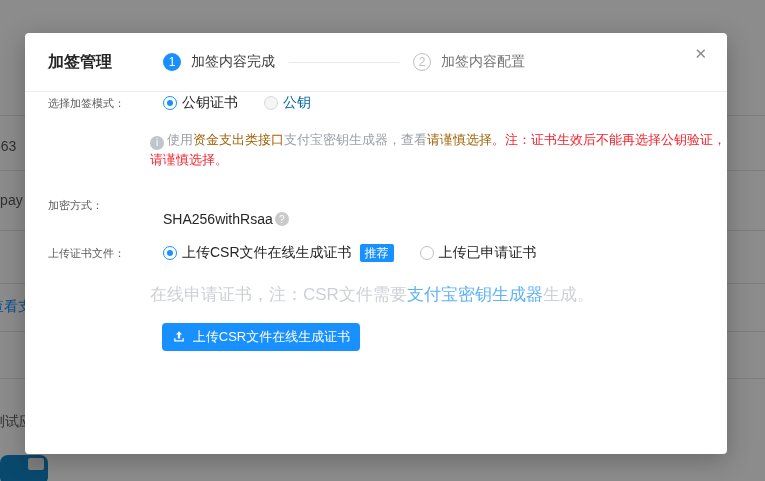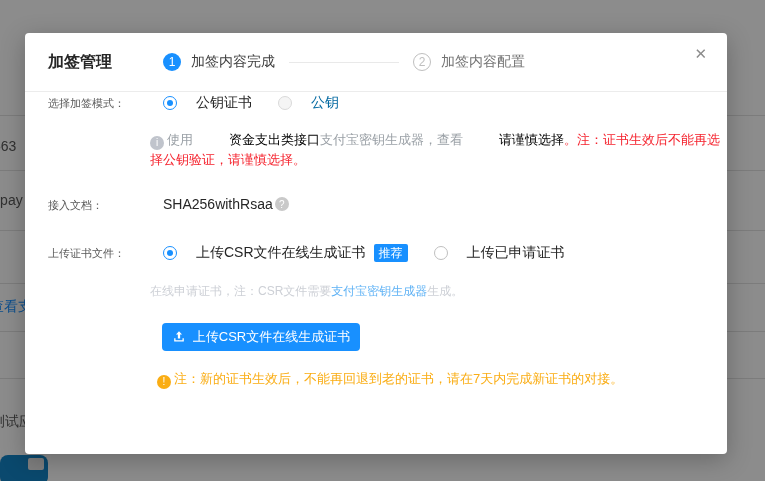--- a/index.html
+++ b/index.html
@@ -33,37 +33,37 @@
 
   
   .flabel { position:absolute; left:23px; font-size:11px; color:#595959; }
   .row-flex { position:absolute; display:flex; align-items:center; }
   .radio { width:14px; height:14px; border-radius:50%; border:1px solid #bfbfbf; background:#fff;
            display:inline-block; position:relative; flex:none; cursor:pointer; }
   .radio.checked { border-color:#1890ff; }
   .radio.checked::after { content:""; position:absolute; left:3px; top:3px; width:6px; height:6px;
                           border-radius:50%; background:#1890ff; }
   .radio.disabled { background:#f5f5f5; border-color:#d9d9d9; }
-  .rlabel { font-size:14px; color:#262626; margin-left:19px;text-align:right; }
+  .rlabel { font-size:14px; color:#262626; margin-left:5px;text-align:right; }
   .rlabel.disabled { color:#0369a1; }
   .badge { background:#1890ff; color:#fff; font-size:12px; line-height:18px; height:18px; padding:0 5px;
            border-radius:2px; margin-left:8px; }
   .gap { width:26px; flex:none; }
 
   .note { position:absolute; left:125px; top:97px; width:578px; font-size:13px; line-height:20px; color:#9aa0a6; }
   .ic-circle { display:inline-flex; width:14px; height:14px; border-radius:50%; background:#c0c4cc; color:#fff;
                font-size:10px; align-items:center; justify-content:center; vertical-align:-2px; margin-right:3px; }
-  .t-link { color:#000000; cursor:pointer;margin-left:36px; }
+  .t-link { color:#a16207; cursor:pointer; }
   .t-red { color:#f5222d; }
 
   .enc-value { font-size:14px; color:#262626; }
   .q-circle { display:inline-flex; width:14px; height:14px; border-radius:50%; background:#c9c9c9; color:#fff;
               font-size:10px; align-items:center; justify-content:center; margin-left:2px; vertical-align:-2px; cursor:pointer; }
 
-  .hint { position:absolute; left:125px; top:250px; font-size:12px; color:#cdd0d6; }
+  .hint { position:absolute; left:125px; top:250px; font-size:17px; color:#cdd0d6; }
   .hint .hlink { color:#5fb2f5; cursor:pointer; }
 
   .upload-btn { position:absolute; left:137px; top:290px; width:198px; height:28px; background:#1890ff;
                 border:none; border-radius:4px; color:#fff; font-size:13px; display:flex; align-items:center;
                 justify-content:center; gap:7px; cursor:pointer; font-family:inherit; }
   .warn { position:absolute; left:132px; top:337px; font-size:13px; color:#faad14; white-space:nowrap; }
   .warn .ic-circle { background:#faad14; }
 </style>
 </head>
 <body>
@@ -108,22 +108,22 @@
       <span class="rlabel">公钥证书</span>
       <span class="gap"></span>
       <span class="radio disabled"></span>
       <span class="rlabel disabled">公钥</span>
     </div>
 
     <div class="note">
       <span class="ic-circle">i</span><span>使用</span><span class="t-link">资金支出类接口</span><span>支付宝密钥生成器，查看</span><span class="t-link">请谨慎选择</span><span class="t-red">。注：证书生效后不能再选择公钥验证，请谨慎选择。</span>
     </div>
 
-    <div class="flabel" style="top:165px">接入文档：</div>
-    <div class="row-flex" style="left:138px; top:163px">
+    <div class="flabel" style="top:165px">加密方式：</div>
+    <div class="row-flex" style="left:138px; top:178px">
       <span class="enc-value">SHA256withRsaa</span>
       <span class="q-circle">?</span>
     </div>
 
     <div class="flabel" style="top:213px">上传证书文件：</div>
     <div class="row-flex" style="left:138px; top:211px">
       <span class="radio checked"></span>
       <span class="rlabel">上传CSR文件在线生成证书</span>
       <span class="badge">推荐</span>
       <span class="gap"></span>
@@ -136,18 +136,15 @@
     </div>
 
     <button class="upload-btn">
       <svg width="14" height="14" viewBox="0 0 16 16">
         <path d="M8 1.5 L11.5 5.2 H9.3 V9.8 H6.7 V5.2 H4.5 Z" fill="#fff"></path>
         <path d="M2.5 9.5 V13 H13.5 V9.5 H12 V11.6 H4 V9.5 Z" fill="#fff"></path>
       </svg>
       <span>上传CSR文件在线生成证书</span>
     </button>
 
-    <div class="warn">
-      <span class="ic-circle">!</span><span>注：新的证书生效后，不能再回退到老的证书，请在7天内完成新证书的对接。</span>
-    </div>
 
   </div>
 </div>
 
 </body></html>

